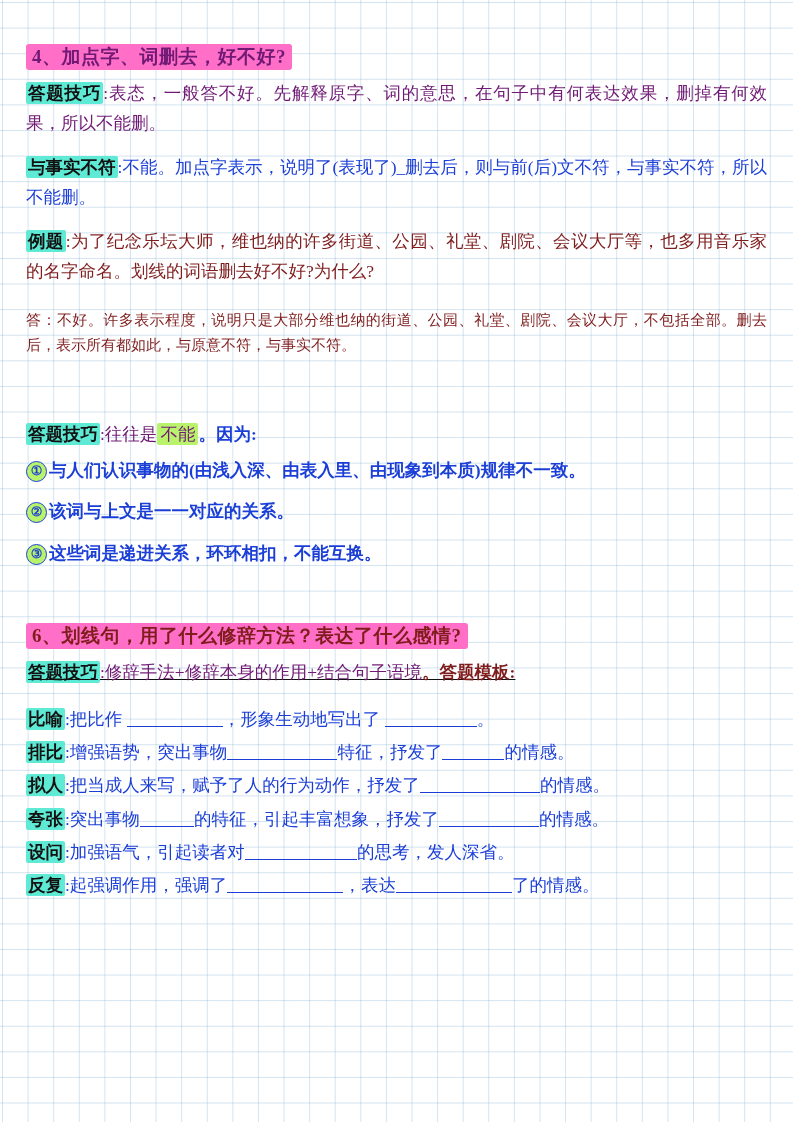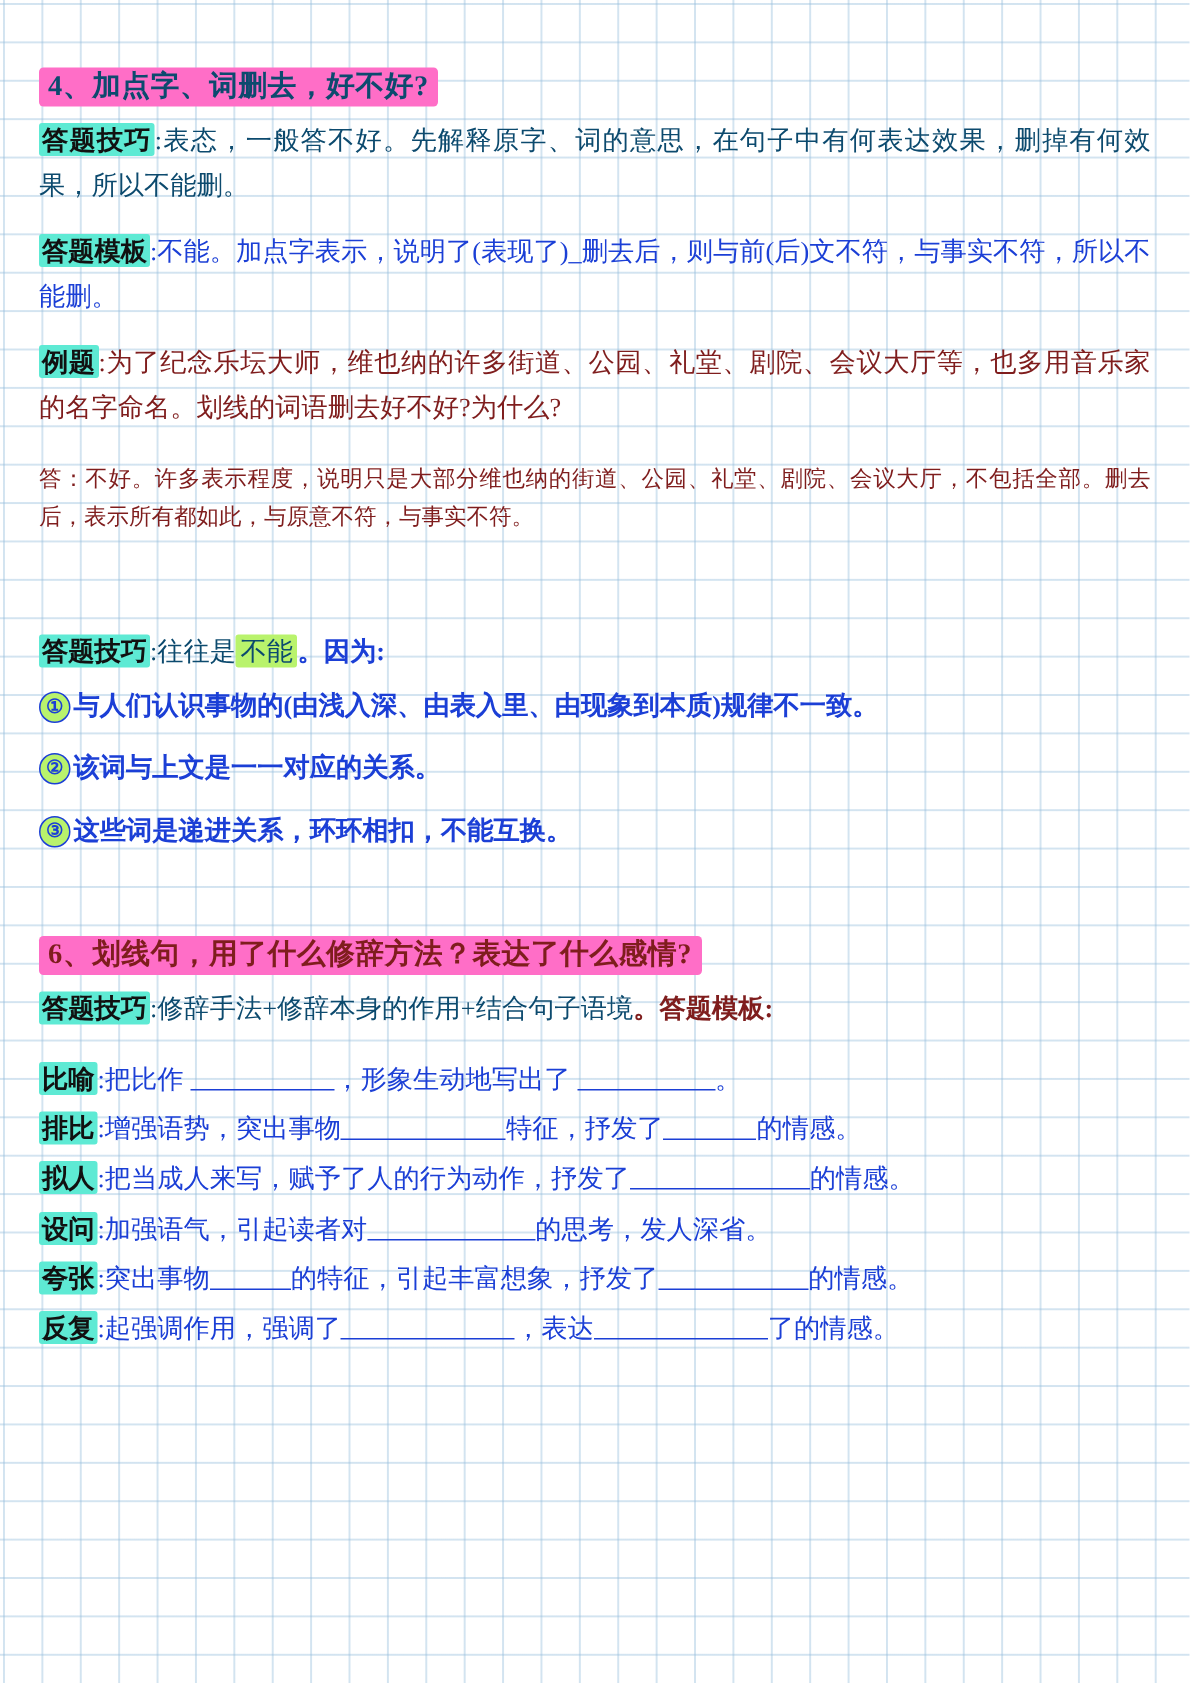--- a/index.html
+++ b/index.html
@@ -54,21 +54,21 @@
     box-decoration-break: clone;
     -webkit-box-decoration-break: clone;
   }
   .hl-green {
     background: #b9f36c;
     padding: 1px 3px;
     border-radius: 2px;
     box-decoration-break: clone;
     -webkit-box-decoration-break: clone;
   }
-  .red { color: #0c4a6e; }
+  .red { color: #701a75; }
   .blue { color: #1b3fd6; }
   .black { color: #7f1d1d; }
   .bold { font-weight: bold; }
 
   .para {
     font-size: 17.5px;
     color: #111111;
     line-height: 1.72;
     margin: 0 0 4px 0;
     text-align: justify;
@@ -119,21 +119,21 @@
   <div class="sec">
     <div class="heading">
       <span class="hl-pink red">4、加点字、词删去，好不好?</span>
     </div>
 
     <div class="para">
       <span class="hl-yellow bold">答题技巧</span><span class="red">:表态，一般答不好。先解释原字、词的意思，在句子中有何表达效果，删掉有何效果，所以不能删。</span>
     </div>
 
     <div class="para" style="margin-top:14px;">
-      <span class="hl-yellow bold">答题模板</span><span class="blue">:不能。加点字表示，说明了(表现了)_删去后，则与前(后)文不符，与事实不符，所以不能删。</span>
+      <span class="hl-yellow bold">与事实不符</span><span class="blue">:不能。加点字表示，说明了(表现了)_删去后，则与前(后)文不符，与事实不符，所以不能删。</span>
     </div>
 
     <div class="para" style="margin-top:14px;">
       <span class="hl-yellow bold">例题</span><span class="black">:为了纪念乐坛大师，维也纳的许多街道、公园、礼堂、剧院、会议大厅等，也多用音乐家的名字命名。划线的词语删去好不好?为什么?</span>
     </div>
 
     <div class="para" style="margin-top:21px; font-size:15px;">
       <span class="black">答：不好。许多表示程度，说明只是大部分维也纳的街道、公园、礼堂、剧院、会议大厅，不包括全部。删去后，表示所有都如此，与原意不符，与事实不符。</span>
     </div>
   </div>
@@ -159,42 +159,42 @@
     </div>
   </div>
 
   <div class="gap-lg"></div>
 
   <div class="sec">
     <div class="heading">
       <span class="hl-pink black">6、划线句，用了什么修辞方法？表达了什么感情?</span>
     </div>
 
-    <div class="para" style="margin-top:6px;">
+    <div class="para" style="margin-top:6px;text-decoration:underline;">
       <span class="hl-yellow bold">答题技巧</span><span class="red">:修辞手法+修辞本身的作用+结合句子语境</span><span class="black bold">。答题模板:</span>
     </div>
 
     <div class="sample-row" style="margin-top:16px;">
       <span class="hl-yellow bold">比喻</span><span class="blue">:把比作 </span><span class="blank" style="width:96px;"></span><span class="blue">，形象生动地写出了 </span><span class="blank" style="width:92px;"></span><span class="blue">。</span>
     </div>
 
     <div class="sample-row">
       <span class="hl-yellow bold">排比</span><span class="blue">:增强语势，突出事物</span><span class="blank" style="width:110px;"></span><span class="blue">特征，抒发了</span><span class="blank" style="width:62px;"></span><span class="blue">的情感。</span>
     </div>
 
     <div class="sample-row">
       <span class="hl-yellow bold">拟人</span><span class="blue">:把当成人来写，赋予了人的行为动作，抒发了</span><span class="blank" style="width:120px;"></span><span class="blue">的情感。</span>
     </div>
 
     <div class="sample-row">
+      <span class="hl-yellow bold">夸张</span><span class="blue">:突出事物</span><span class="blank" style="width:54px;"></span><span class="blue">的特征，引起丰富想象，抒发了</span><span class="blank" style="width:100px;"></span><span class="blue">的情感。</span>
+    </div>
+
+    <div class="sample-row">
       <span class="hl-yellow bold">设问</span><span class="blue">:加强语气，引起读者对</span><span class="blank" style="width:112px;"></span><span class="blue">的思考，发人深省。</span>
     </div>
 
     <div class="sample-row">
-      <span class="hl-yellow bold">夸张</span><span class="blue">:突出事物</span><span class="blank" style="width:54px;"></span><span class="blue">的特征，引起丰富想象，抒发了</span><span class="blank" style="width:100px;"></span><span class="blue">的情感。</span>
-    </div>
-
-    <div class="sample-row">
       <span class="hl-yellow bold">反复</span><span class="blue">:起强调作用，强调了</span><span class="blank" style="width:116px;"></span><span class="blue">，表达</span><span class="blank" style="width:116px;"></span><span class="blue">了的情感。</span>
     </div>
   </div>
 
 </div>
 
 </body></html>

